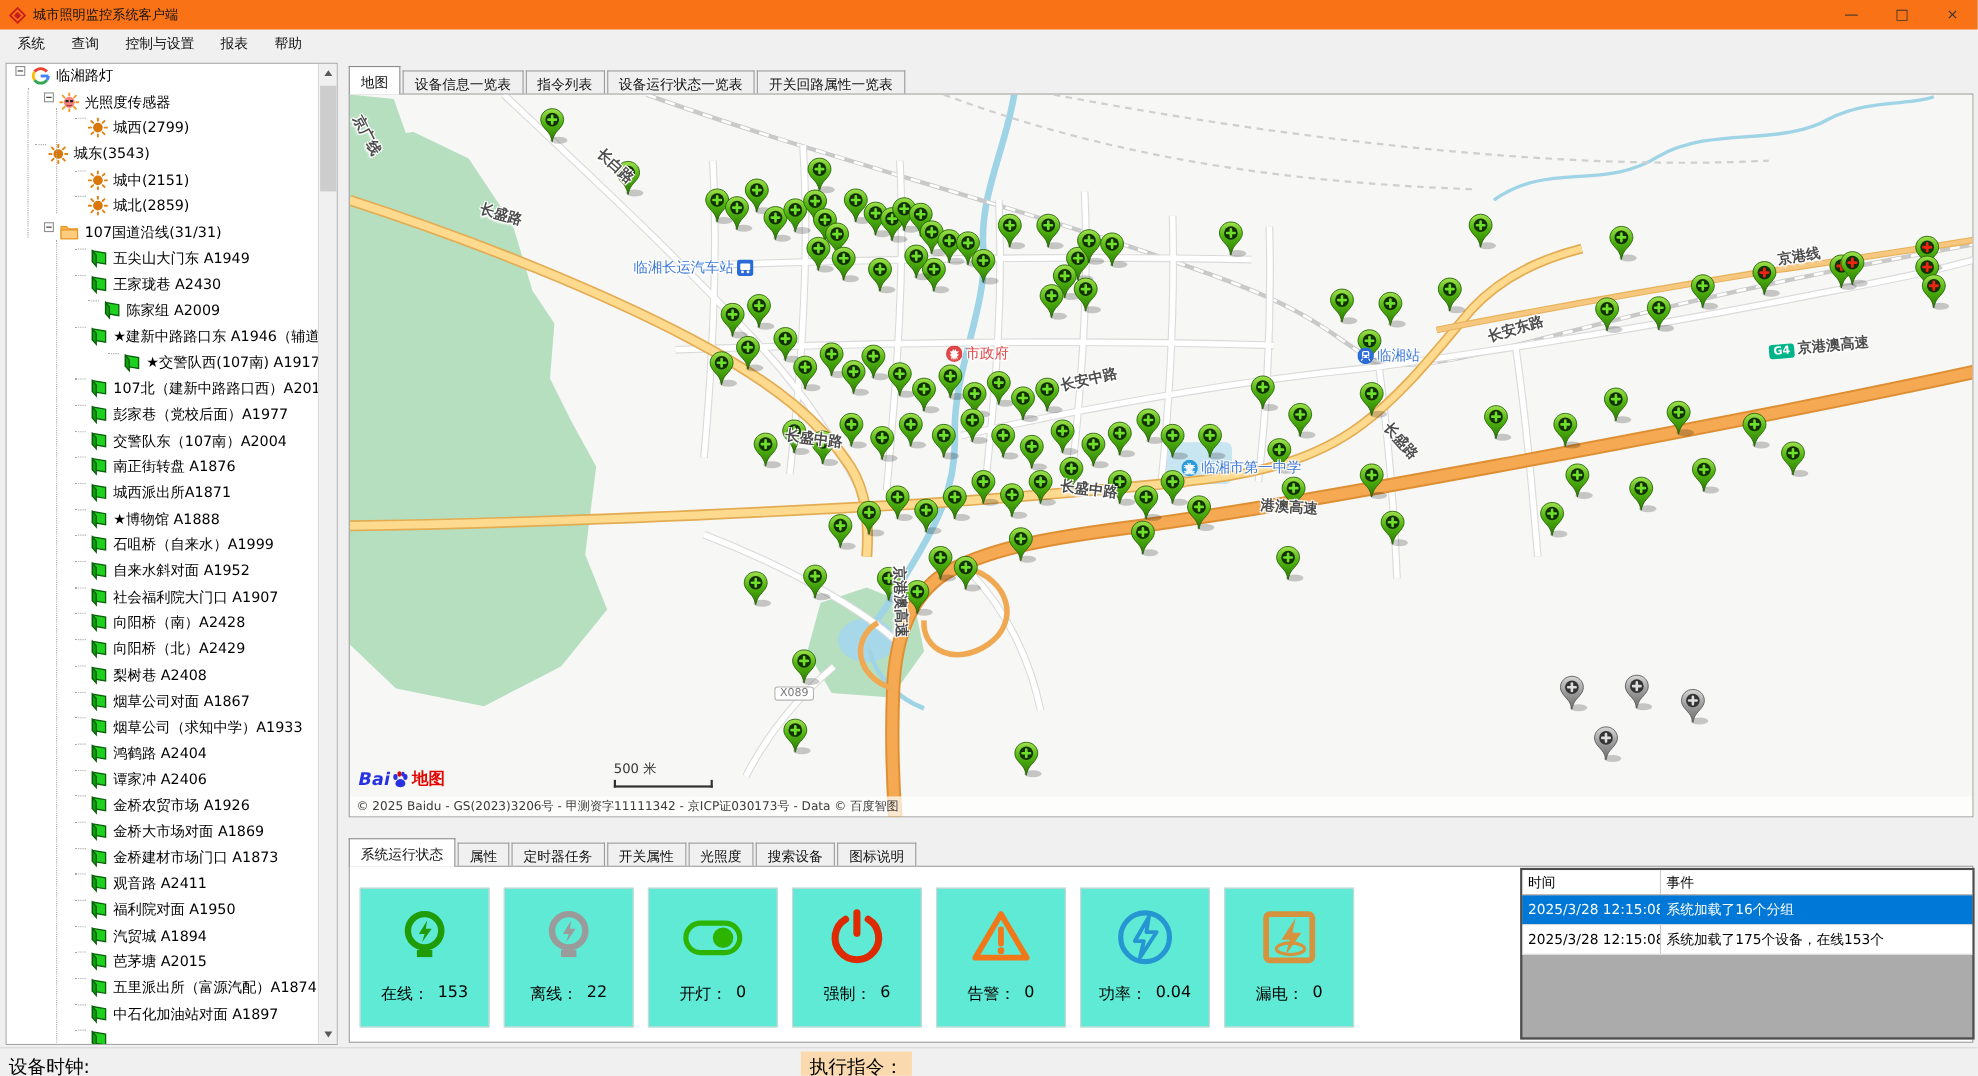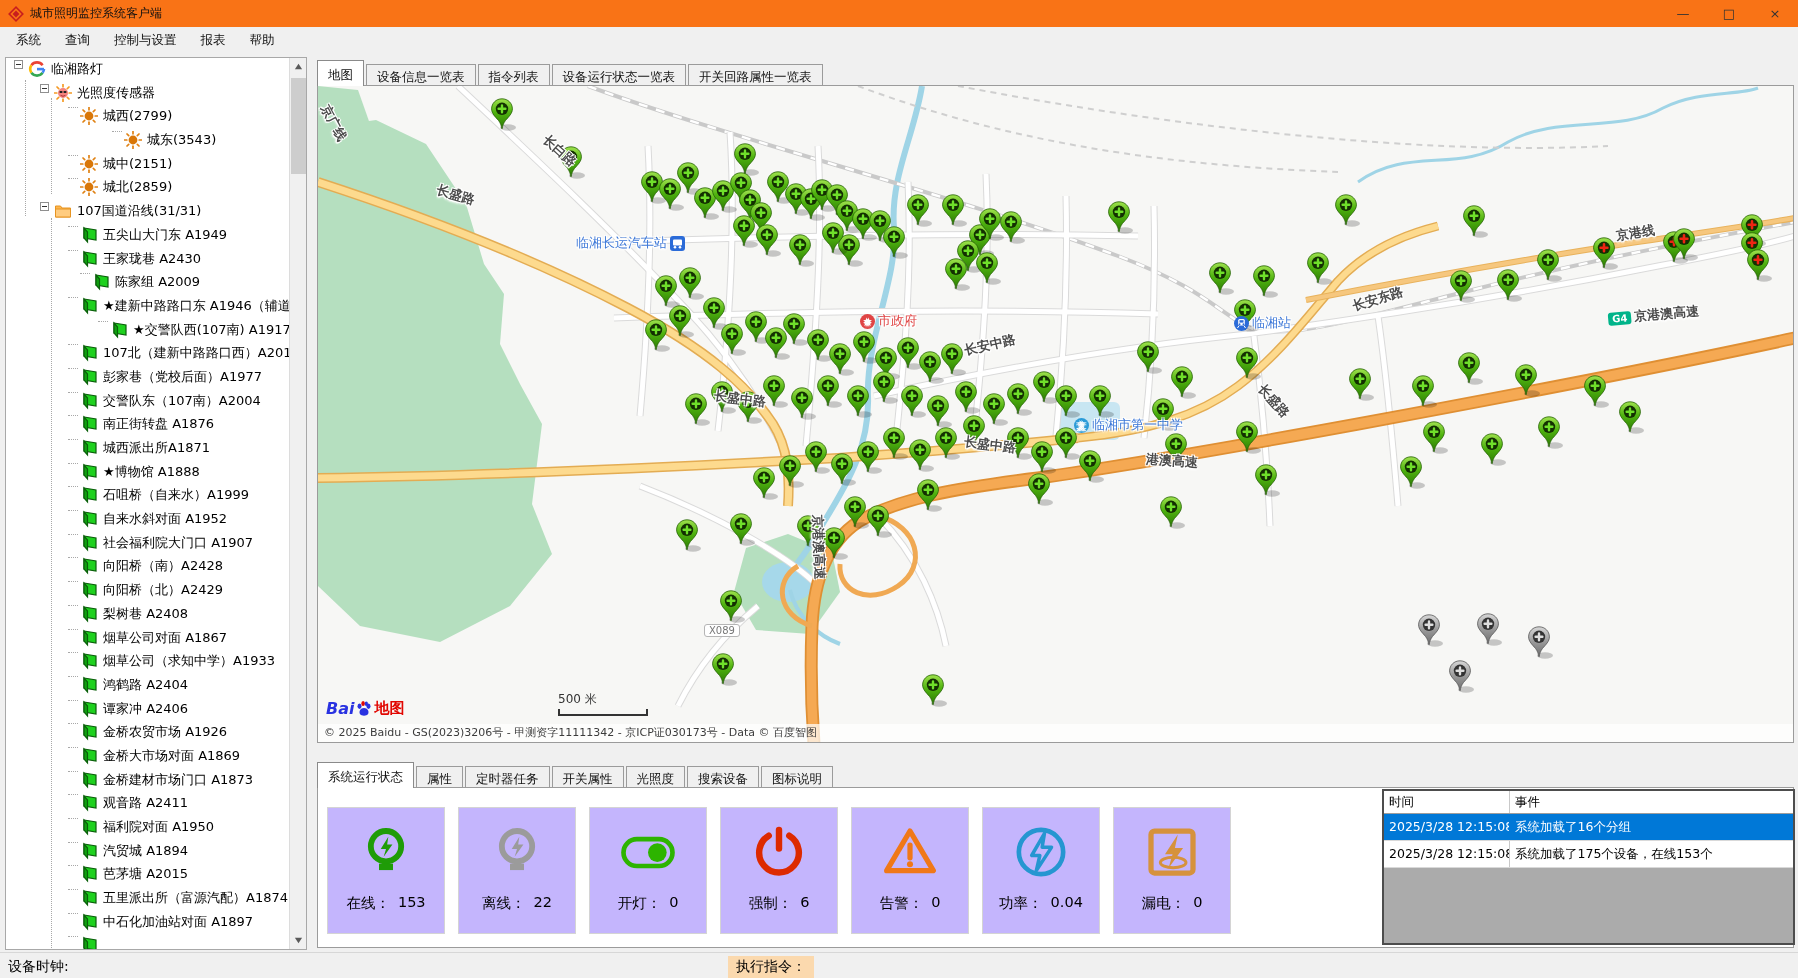--- a/index.html
+++ b/index.html
@@ -57,38 +57,38 @@
   .map-logo .bai { color:#2932e1; font-style:italic; }
   .map-logo .paw { width:18px; height:18px; margin:0 1px; }
   .map-logo .ditu { color:#e10601; font-size:15px; }
   .map-scale { position:absolute; left:240px; bottom:26px; font-size:12px; color:#333; }
   .map-scale .bar { width:90px; height:7px; border-left:2px solid #333; border-right:2px solid #333; border-bottom:2px solid #333; margin-top:1px; }
   .map-attrib { position:absolute; left:0; bottom:0; width:100%; background:rgba(255,255,255,.72); font-size:11px; color:#3c3c3c; padding:1px 4px 2px 6px; }
 
   
   .bottom-panel { position:absolute; left:317px; top:787px; width:1477px; height:161px; background:#fff; border:1px solid #9b9b9b; z-index:1; }
   .cards { position:absolute; left:9px; top:19px; display:flex; gap:13px; }
-  .card { width:118px; height:127px; background:#c4b5fd; border:1px solid #d4d4d4; display:flex; flex-direction:column; align-items:center; justify-content:flex-start; }
+  .card { width:118px; height:127px; background:#5eead4; border:1px solid #d4d4d4; display:flex; flex-direction:column; align-items:center; justify-content:flex-start; }
   .card .cicon { width:56px; height:56px; margin-top:16px; }
   .card .cicon svg { width:56px; height:56px; }
   .card .ctext { margin-top:14px; font-size:14.5px; color:#000; display:flex; gap:8px; }
 
   
   .event-panel { position:absolute; left:1382px; top:789px; width:413px; height:156px; background:#ababab; border:2px solid #4d4d4d; z-index:4; font-size:12.5px; }
   .ev-head { display:flex; height:23px; background:#fff; border-bottom:1px solid #9d9d9d; }
   .ev-head div { padding:3px 5px; }
   .ev-c1 { width:126px; border-right:1px solid #c9c9c9; flex:0 0 126px; }
   .ev-c2 { flex:1; }
   .ev-row { display:flex; height:27px; background:#fff; border-bottom:1px solid #d9d9d9; }
   .ev-row div { padding:5px 5px 0 5px; white-space:nowrap; overflow:hidden; }
   .ev-row.selected { background:#0078d7; color:#fff; }
   .ev-row.selected .ev-c1 { border-right-color:#0078d7; }
 
   
-  .statusbar { position:absolute; left:0; top:952px; width:100%; height:26px; background:#f0f0f0; border-top:1px solid #d7d7d7; font-size:14px; }
+  .statusbar { position:absolute; left:0; top:952px; width:100%; height:26px; background:#f0f0f0; border-top:1px solid #d7d7d7; font-size:17px; }
   .sb-clock { position:absolute; left:8px; top:5px; }
   .sb-exec { position:absolute; left:728px; top:3px; background:#fbd9ae; padding:2px 8px; }
 </style>
 </head>
 <body>
 
 <div class="app">
 
   <div class="titlebar">
     <span class="app-logo">
@@ -165,21 +165,21 @@
                 <line x1="3" y1="3" x2="4.7" y2="4.7"></line>
                 <line x1="13.3" y1="13.3" x2="15" y2="15"></line>
                 <line x1="3" y1="15" x2="4.7" y2="13.3"></line>
                 <line x1="13.3" y1="4.7" x2="15" y2="3"></line>
               </g>
               <circle cx="9" cy="9" r="4.4" fill="#d97708"></circle>
             </svg>
           </span>
           <span>城西(2799)</span>
         </div>
-        <div class="trow" style="padding-left: 62px; margin-left: 44px;">
+        <div class="trow" style="padding-left: 26px;">
           <span class="dash"></span>
           <span class="ticon">
             <svg viewBox="0 0 18 18">
               <g stroke="#e08214" stroke-width="1.7" stroke-linecap="round">
                 <line x1="9" y1="0.5" x2="9" y2="2.8"></line>
                 <line x1="9" y1="15.2" x2="9" y2="17.5"></line>
                 <line x1="0.5" y1="9" x2="2.8" y2="9"></line>
                 <line x1="15.2" y1="9" x2="17.5" y2="9"></line>
                 <line x1="3" y1="3" x2="4.7" y2="4.7"></line>
                 <line x1="13.3" y1="13.3" x2="15" y2="15"></line>

